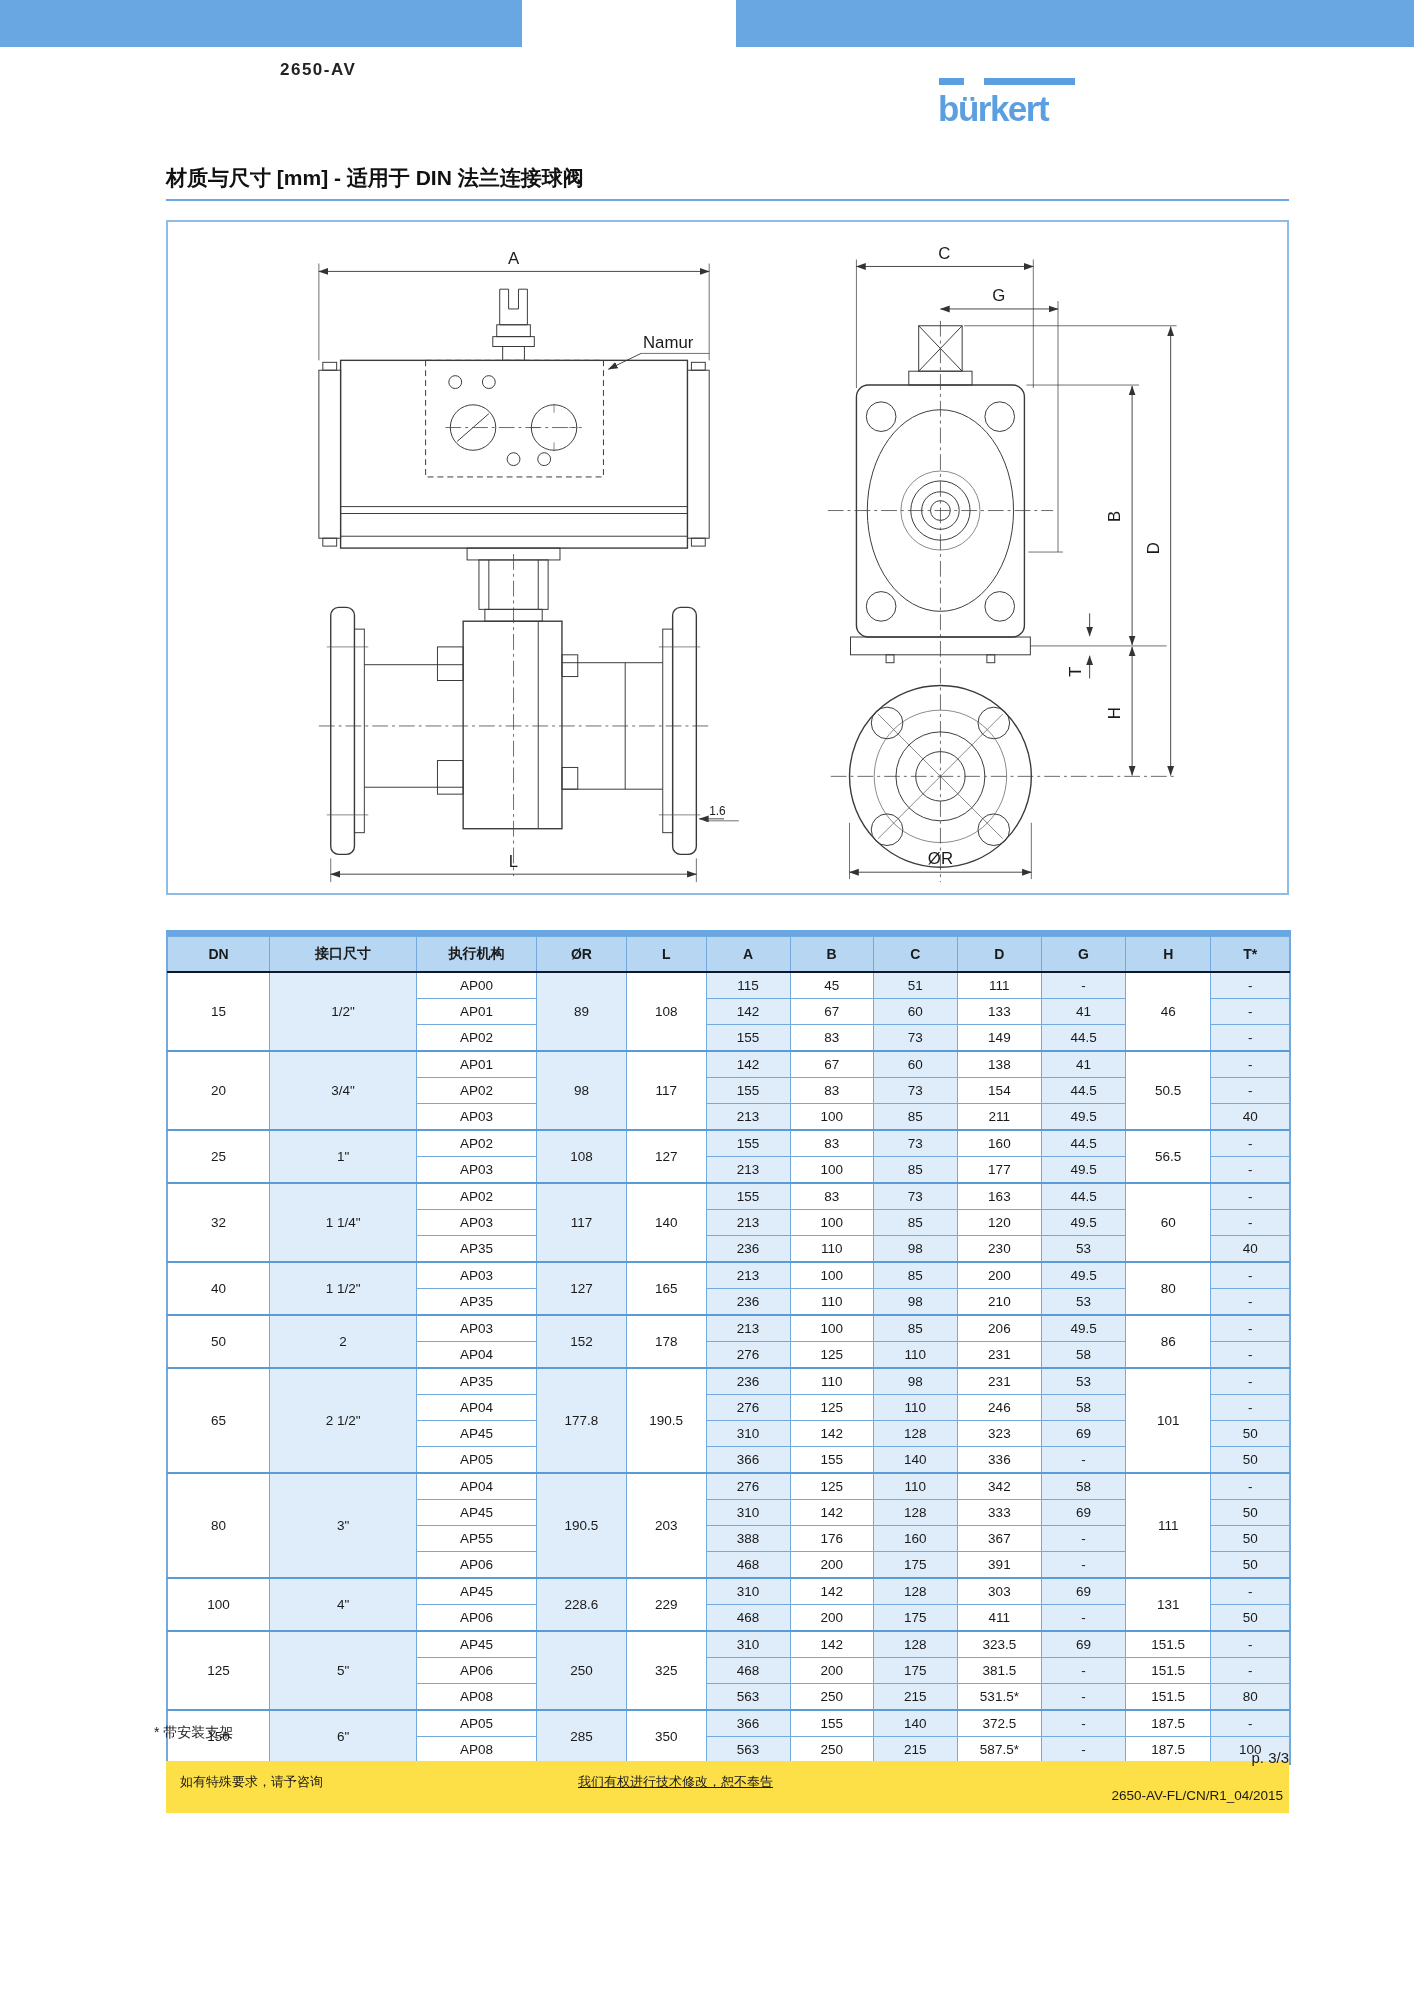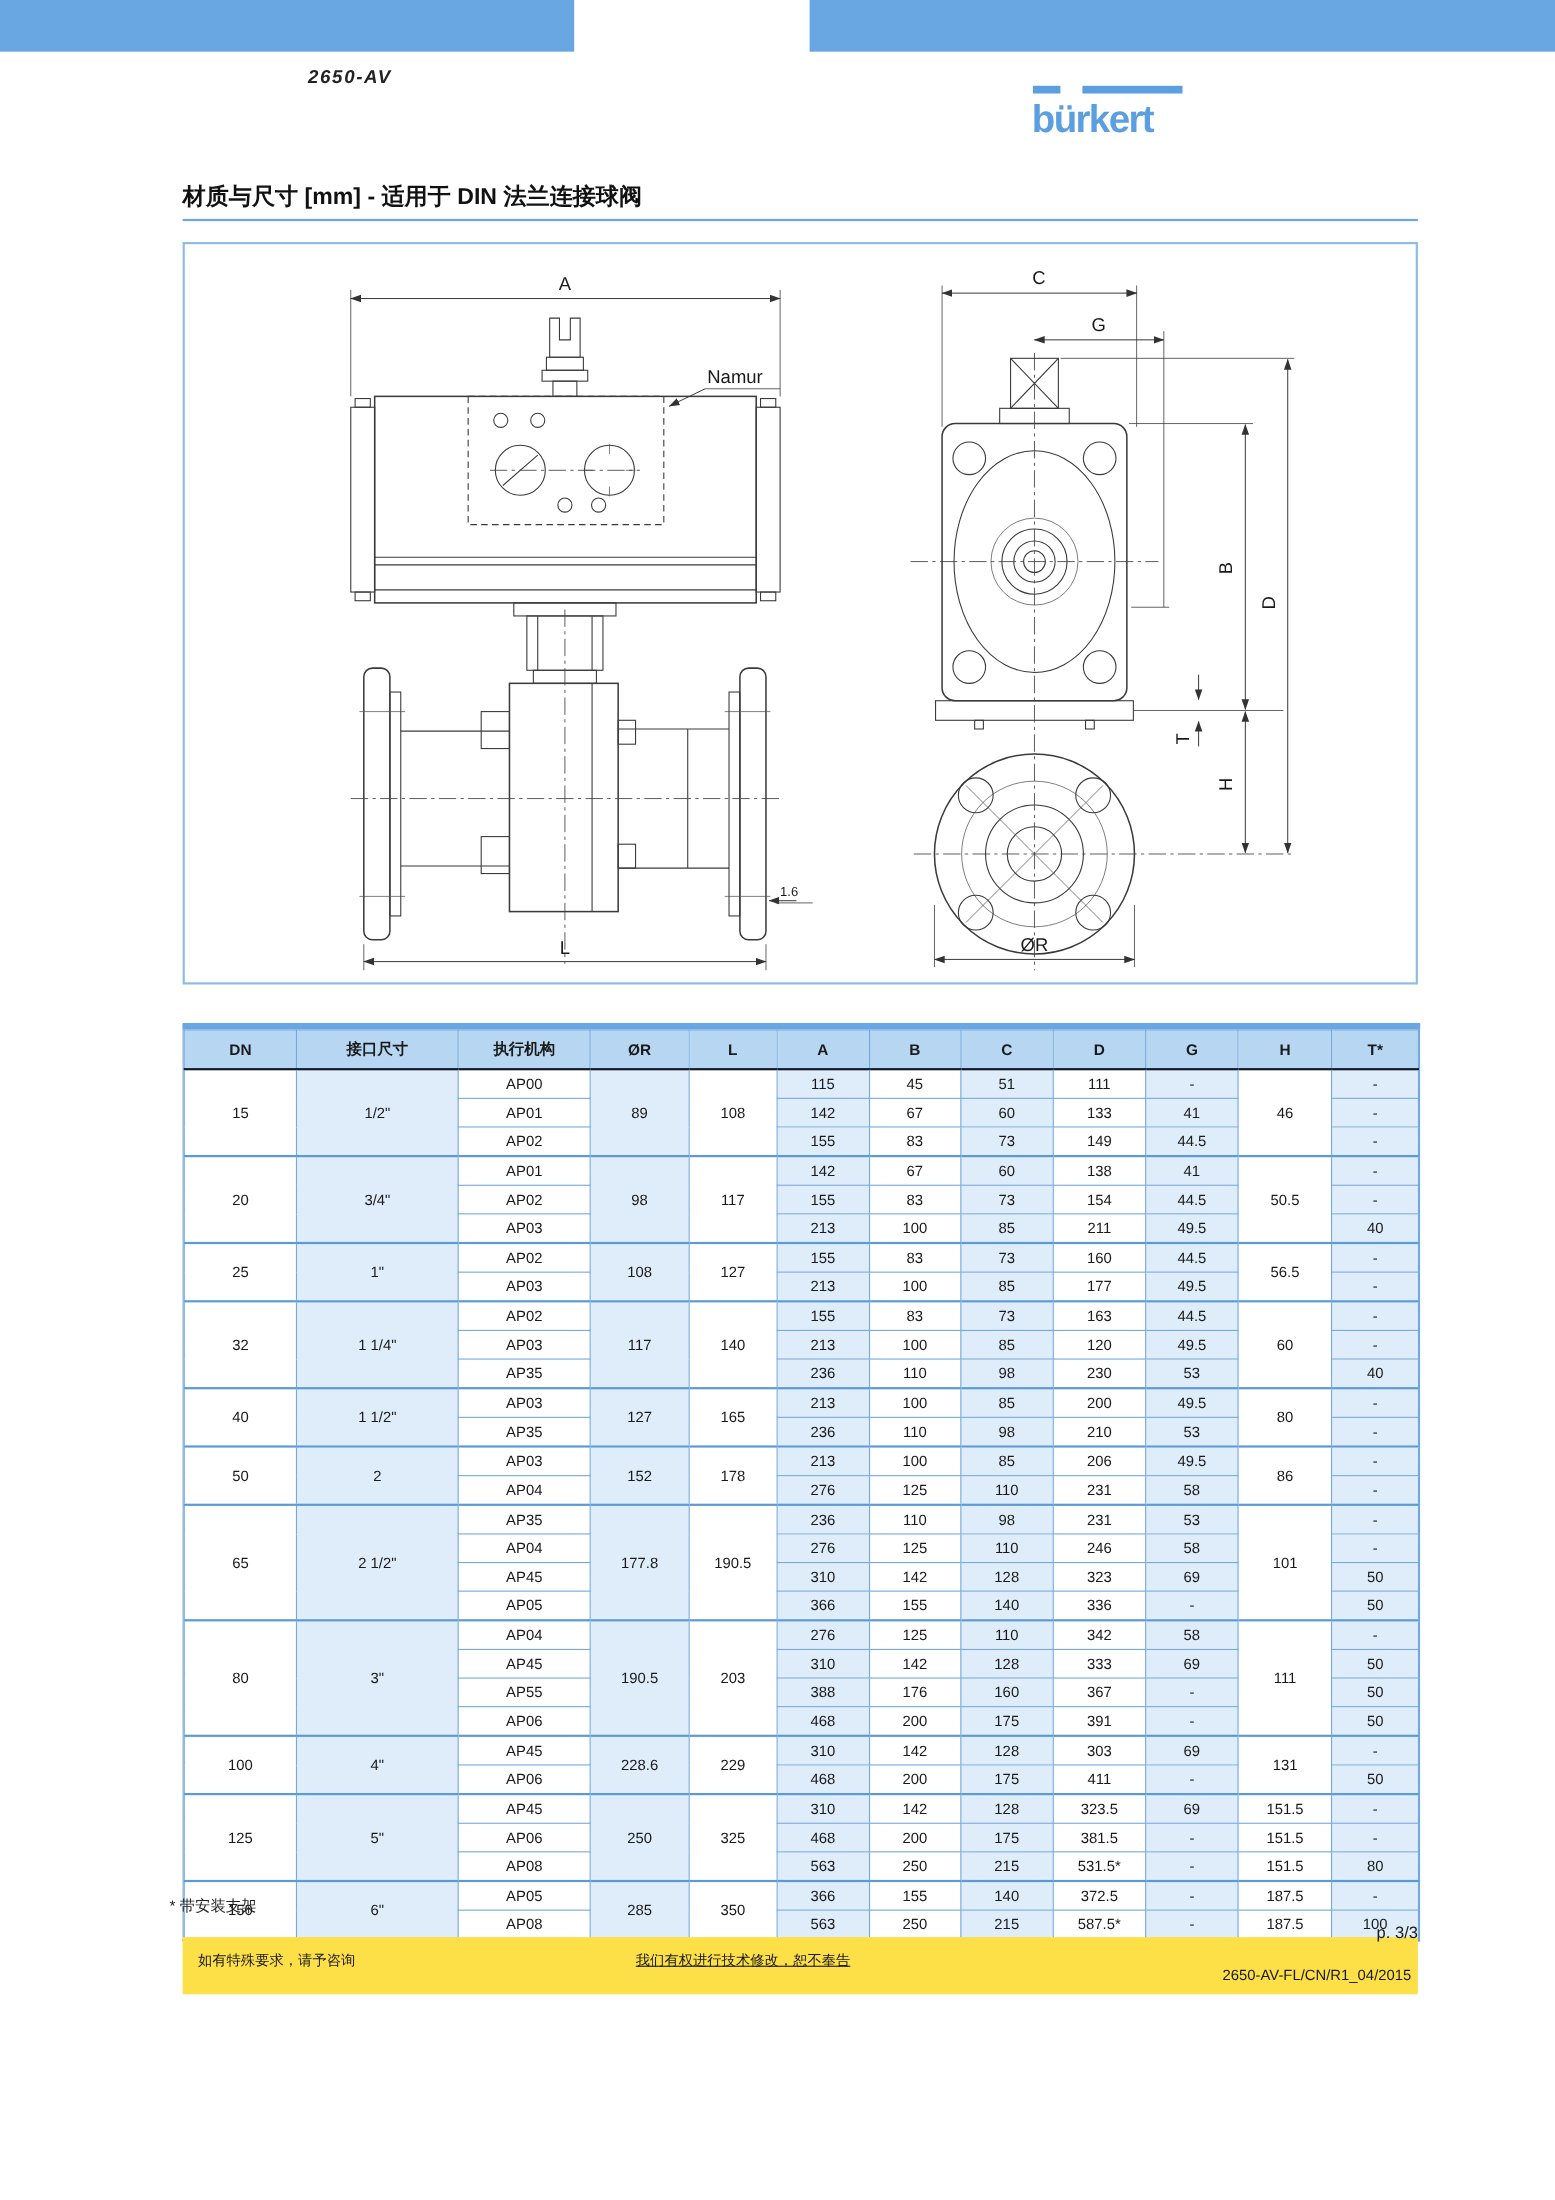--- a/index.html
+++ b/index.html
@@ -3,21 +3,21 @@
 <meta charset="utf-8">
 <style>
   html,body{margin:0;padding:0;}
   body{
     width:1414px;height:2000px;position:relative;background:#ffffff;
     font-family:"Liberation Sans","DejaVu Sans",sans-serif;color:#1a1a1a;
   }
   .topbar{position:absolute;top:0;height:47px;background:#69a7e3;}
   .topbar.left{left:0;width:522px;}
   .topbar.right{left:736px;width:678px;}
-  .doc-number{position:absolute;left:280px;top:60px;font-size:17px;font-weight:bold;letter-spacing:1.5px;color:#222;font-style:italic;}
+  .doc-number{position:absolute;left:280px;top:60px;font-size:17px;font-weight:bold;letter-spacing:1.5px;color:#222;}
   
   .logo{position:absolute;left:938px;top:74px;width:140px;height:48px;}
   .logo .bar{position:absolute;top:4px;height:7px;background:#5c9fe0;}
   .logo .bar.b1{left:1px;width:25px;}
   .logo .bar.b2{left:46px;width:91px;}
   .logo .word{position:absolute;left:0;top:17px;font-size:35px;font-weight:bold;color:#5c9fe0;letter-spacing:-1.5px;line-height:1;}
   
   .title-block{position:absolute;left:166px;top:164px;width:1123px;border-bottom:2px solid #6aa7e4;padding-bottom:7px;}
   .title-block h1{margin:0;font-size:21px;font-weight:bold;color:#111;}
   

